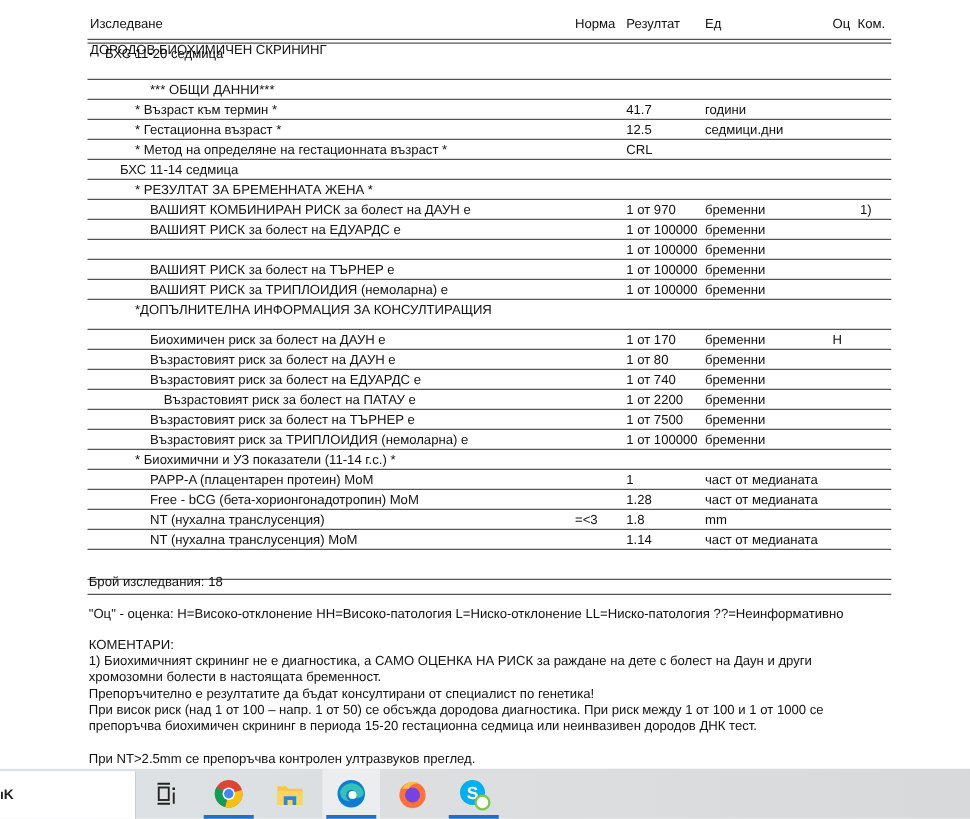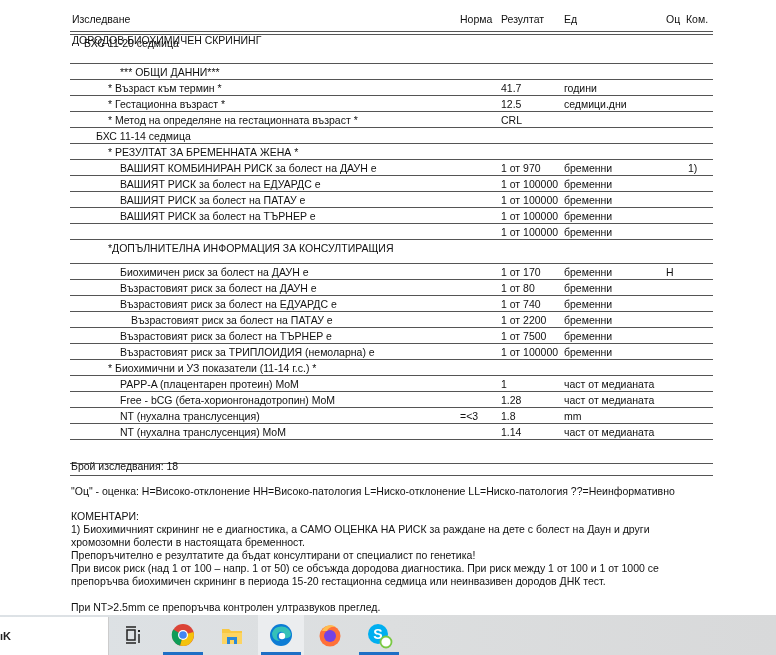--- a/index.html
+++ b/index.html
@@ -125,36 +125,36 @@
       </div>
       <div class="row" style="top: 175px; height: 16px;">
         <span class="c-name" style="left: 50px;">ВАШИЯТ РИСК за болест на ЕДУАРДС е</span>
         <span class="c-norm"></span>
         <span class="c-res">1 от 100000</span>
         <span class="c-unit">бременни</span>
         <span class="c-oc"></span>
         <span class="c-com"></span>
       </div>
       <div class="row" style="top: 191px; height: 16px;">
-        <span class="c-name" style="left: 50px;">ВАШИЯТ РИСК за болест на ПАТАУ е</span>
         <span class="c-norm"></span>
         <span class="c-res">1 от 100000</span>
         <span class="c-unit">бременни</span>
         <span class="c-oc"></span>
         <span class="c-com"></span>
       </div>
       <div class="row" style="top: 207px; height: 16px;">
         <span class="c-name" style="left: 50px;">ВАШИЯТ РИСК за болест на ТЪРНЕР е</span>
         <span class="c-norm"></span>
         <span class="c-res">1 от 100000</span>
         <span class="c-unit">бременни</span>
         <span class="c-oc"></span>
         <span class="c-com"></span>
       </div>
       <div class="row" style="top: 223px; height: 16px;">
+        <span class="c-name" style="left: 50px;">ВАШИЯТ РИСК за ТРИПЛОИДИЯ (немоларна) е</span>
         <span class="c-norm"></span>
         <span class="c-res">1 от 100000</span>
         <span class="c-unit">бременни</span>
         <span class="c-oc"></span>
         <span class="c-com"></span>
       </div>
       <div class="row" style="top: 239px; height: 24px;">
         <span class="c-name" style="left: 38px;">*ДОПЪЛНИТЕЛНА ИНФОРМАЦИЯ ЗА КОНСУЛТИРАЩИЯ</span>
         <span class="c-norm"></span>
         <span class="c-res"></span>

